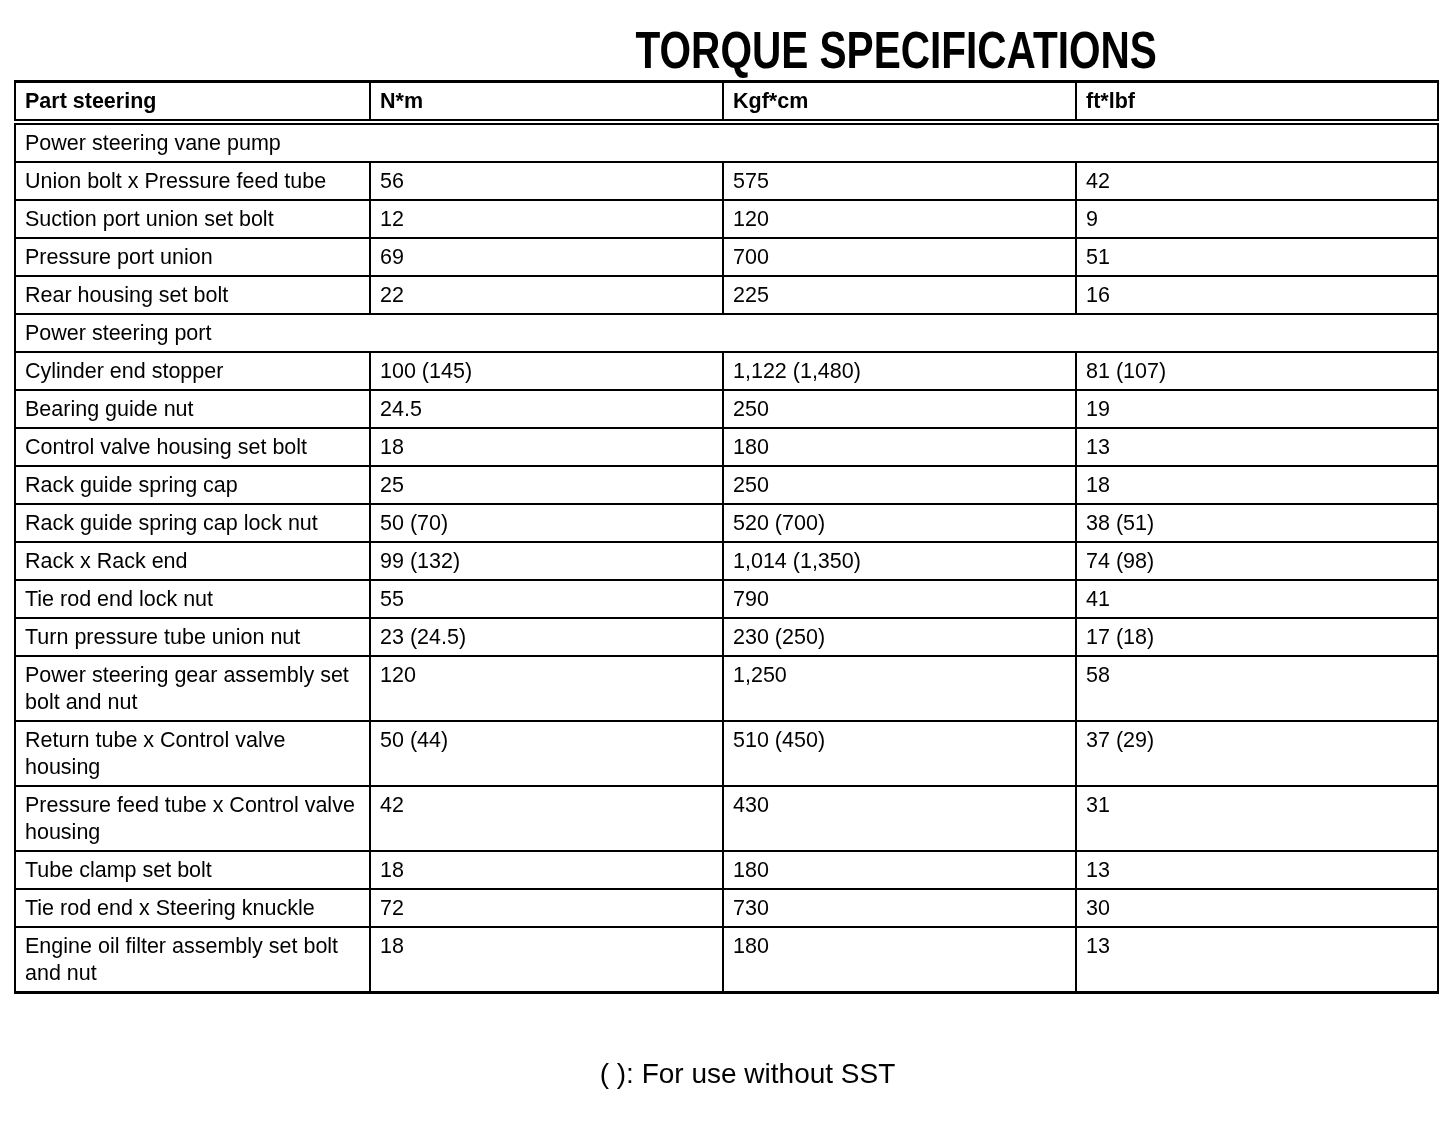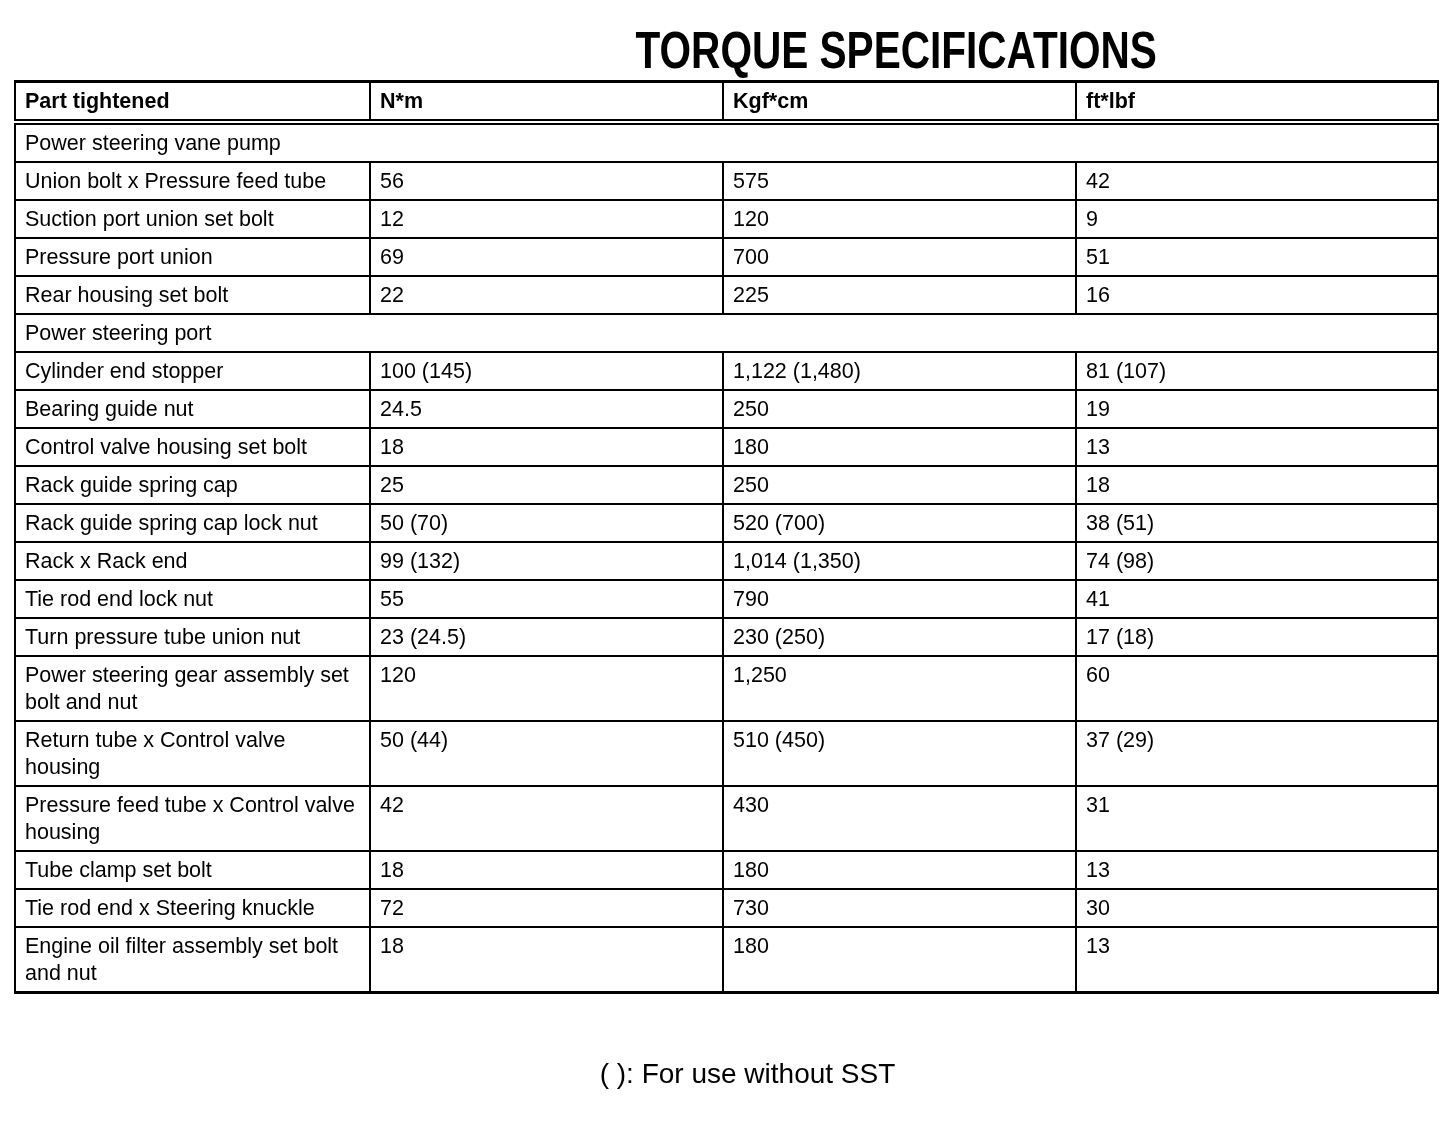--- a/index.html
+++ b/index.html
@@ -81,21 +81,21 @@
 
 <table class="spec-table">
   <colgroup>
     <col style="width:355px">
     <col style="width:353px">
     <col style="width:353px">
     <col style="width:362px">
   </colgroup>
   <thead>
     <tr>
-      <th>Part tightened</th>
+      <th>Part steering</th>
       <th>N*m</th>
       <th>Kgf*cm</th>
       <th>ft*lbf</th>
     </tr>
   </thead>
   <tbody id="table-body">
       <tr>
         <td colspan="4">Power steering vane pump</td>
       </tr>
       <tr>
@@ -170,21 +170,21 @@
       <tr>
         <td>Turn pressure tube union nut</td>
         <td>23 (24.5)</td>
         <td>230 (250)</td>
         <td>17 (18)</td>
       </tr>
       <tr>
         <td>Power steering gear assembly set bolt and nut</td>
         <td>120</td>
         <td>1,250</td>
-        <td>60</td>
+        <td>58</td>
       </tr>
       <tr>
         <td>Return tube x Control valve housing</td>
         <td>50 (44)</td>
         <td>510 (450)</td>
         <td>37 (29)</td>
       </tr>
       <tr>
         <td>Pressure feed tube x Control valve housing</td>
         <td>42</td>

